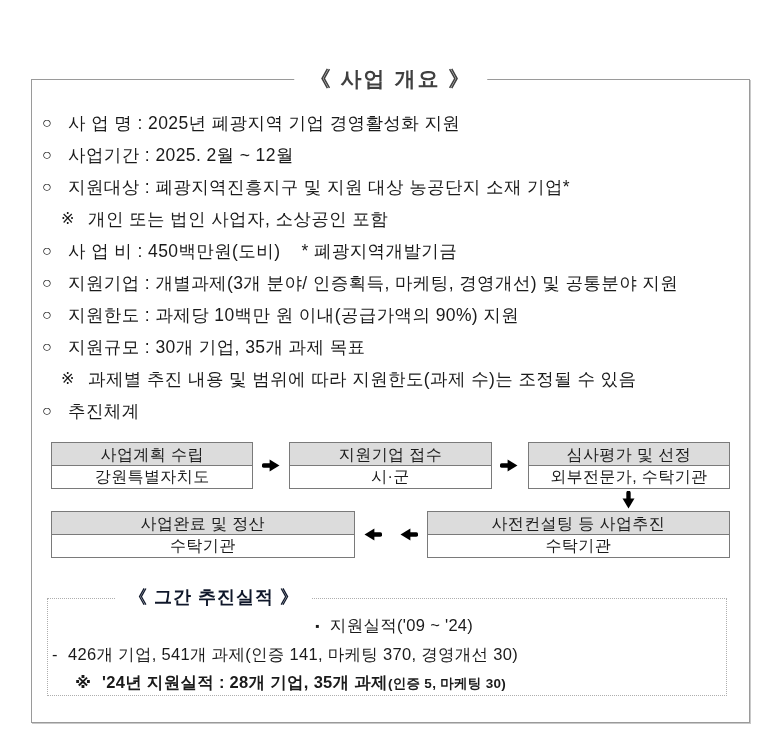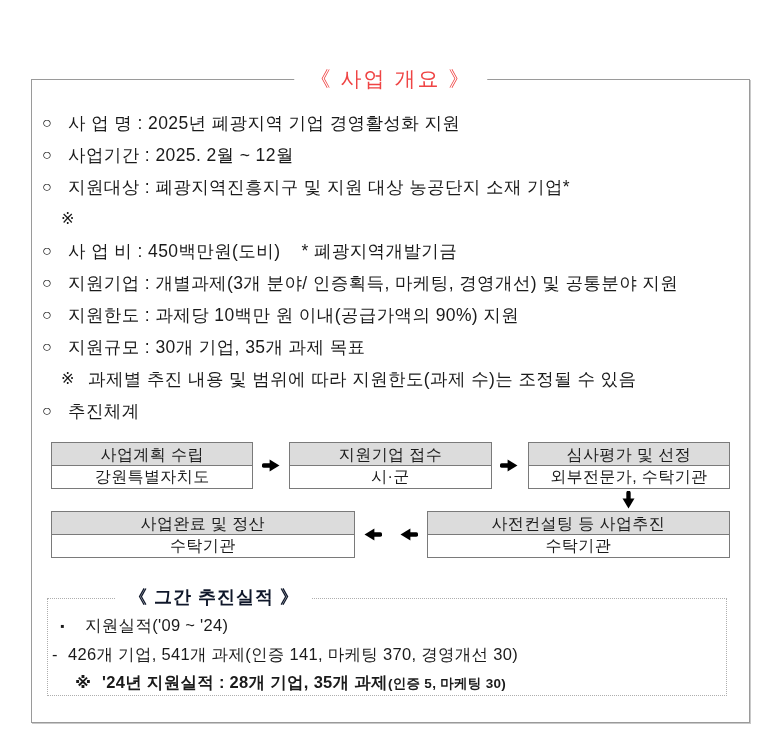--- a/index.html
+++ b/index.html
@@ -11,22 +11,22 @@
   }
   .doc-box {
     position:absolute; left:31px; top:79px; width:719px; height:644px;
     border:1px solid #9a9a9a;
     box-shadow:1px 1px 0 #c9c9c9;
     background:#ffffff;
   }
   .doc-title {
     position:absolute; top:-15px; left:50%; transform:translateX(-50%);
     background:#ffffff; padding:0 16px;
-    font-size:21px; font-weight:normal; letter-spacing:2px; white-space:pre;
-    color:#ef4444;
+    font-size:21px; font-weight:bold; letter-spacing:2px; white-space:pre;
+    color:#404040;
   }
   .content { padding:27px 8px 0 10px; }
   .line {
     display:flex; align-items:flex-start;
     line-height:32px; font-size:17.5px; letter-spacing:0.4px;
     white-space:pre-wrap;
   }
   .line .bullet { flex:none; width:26px; font-size:16px; }
   .line.indent { padding-left:19px; }
   .line.indent .bullet { width:27px; }
@@ -57,40 +57,40 @@
     position:relative; margin:40px 22px 0 15px; height:98px;
     border:1px dotted #aeaeae; background:#fff;
     padding:12px 8px 0 0;
   }
   .hline { line-height:28px; font-size:16.5px; letter-spacing:0.3px; white-space:pre-wrap; }
   .hist-title {
     position:absolute; top:-14px; left:68px; background:#ffffff;
     padding:0 13px; font-size:18px; font-weight:bold; letter-spacing:1px; white-space:pre;
     color:#0f172a;
   }
-  .hl1 { padding-left:12px; }
+  .hl1 { padding-left:12px;text-align:center; }
   .hl1 .hb { display:inline-block; width:25px; font-size:12px; vertical-align:1px; }
   .hl2 { padding-left:4px; }
   .hl2 .hb { display:inline-block; width:16px; }
   .hl3 { padding-left:27px; font-weight:bold; }
   .hl3 .hb { display:inline-block; width:27px; }
   .hl3 .main { font-size:16.5px; }
   .hl3 .note { font-size:13.5px; }
 </style>
 </head>
 <body>
 
 <div class="doc-box">
   <div class="doc-title">《 사업 개요 》</div>
 
   <div class="content">
     <div class="line"><span class="bullet">○</span><span>사 업 명 : 2025년 폐광지역 기업 경영활성화 지원</span></div>
     <div class="line"><span class="bullet">○</span><span>사업기간 : 2025. 2월 ~ 12월</span></div>
     <div class="line"><span class="bullet">○</span><span>지원대상 : 폐광지역진흥지구 및 지원 대상 농공단지 소재 기업*</span></div>
-    <div class="line indent"><span class="bullet">※</span></div>
+    <div class="line indent"><span class="bullet">※</span><span>개인 또는 법인 사업자, 소상공인 포함</span></div>
     <div class="line"><span class="bullet">○</span><span>사 업 비 : 450백만원(도비)    * 폐광지역개발기금</span></div>
     <div class="line"><span class="bullet">○</span><span>지원기업 : 개별과제(3개 분야/ 인증획득, 마케팅, 경영개선) 및 공통분야 지원</span></div>
     <div class="line"><span class="bullet">○</span><span>지원한도 : 과제당 10백만 원 이내(공급가액의 90%) 지원</span></div>
     <div class="line"><span class="bullet">○</span><span>지원규모 : 30개 기업, 35개 과제 목표</span></div>
     <div class="line indent"><span class="bullet">※</span><span>과제별 추진 내용 및 범위에 따라 지원한도(과제 수)는 조정될 수 있음</span></div>
     <div class="line"><span class="bullet">○</span><span>추진체계</span></div>
   </div>
 
   <div class="flow">
     <div class="flow-row">

